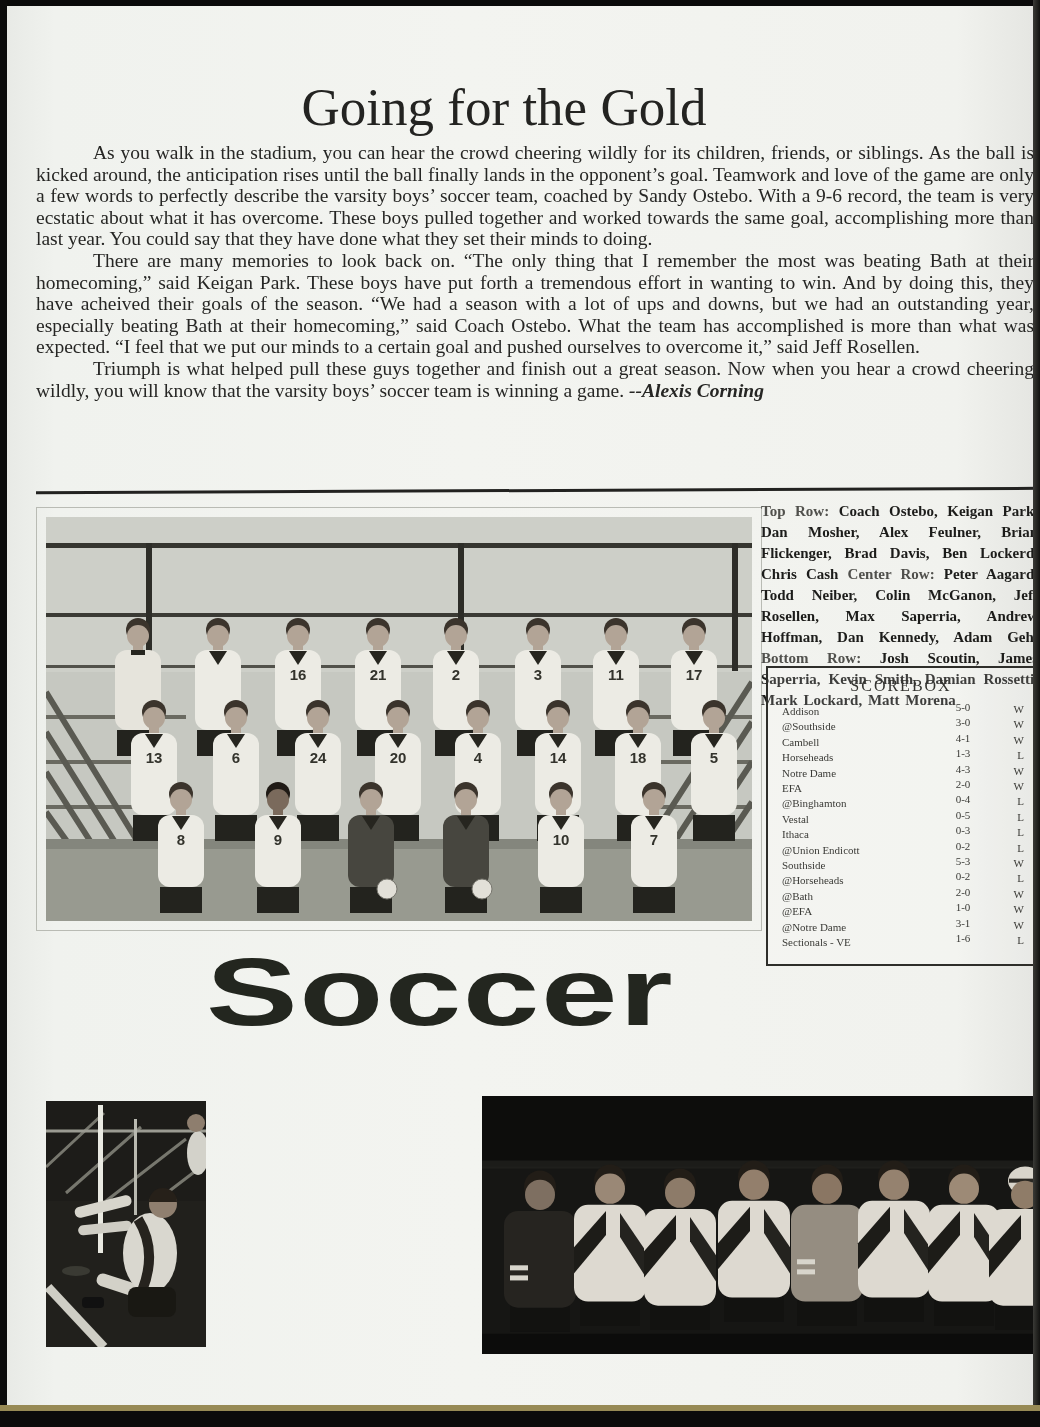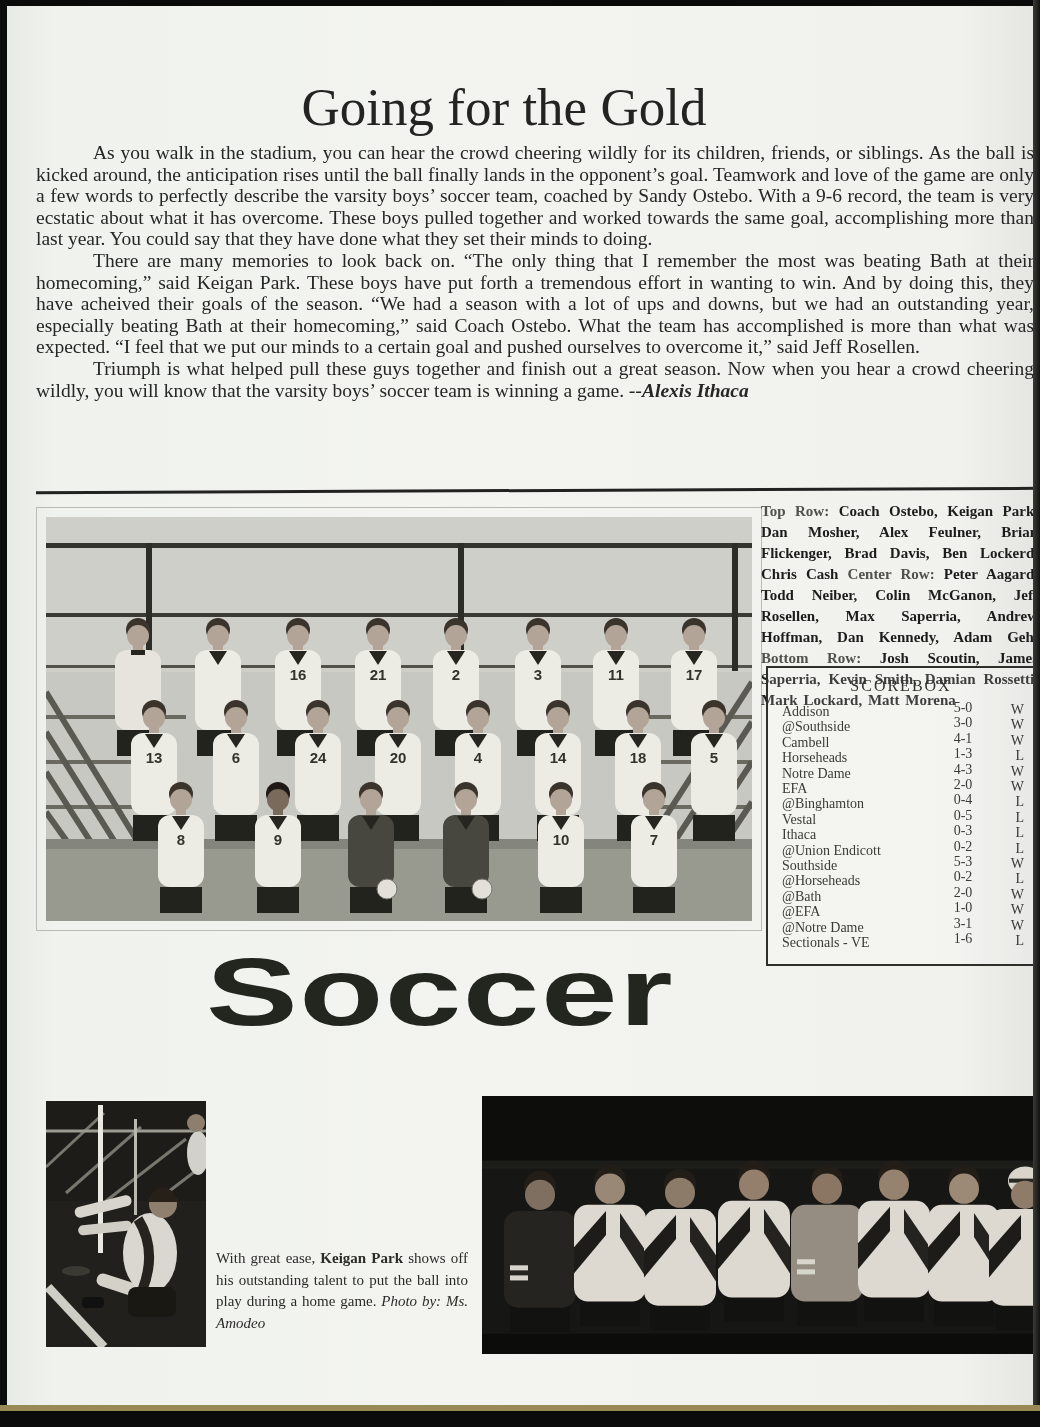--- a/index.html
+++ b/index.html
@@ -31,21 +31,21 @@
     font-size:15px;line-height:21px;font-weight:bold;text-align:justify;color:#1c1c1a;word-spacing:2px;}
   .seg-label{font-weight:bold;color:#50504c;}
   .seg-b{font-weight:bold;}
   .seg-i{font-style:italic;font-weight:normal;}
   .seg-bi{font-style:italic;font-weight:bold;}
 
   .scorebox{position:absolute;left:766px;top:666px;width:270px;height:300px;
     border:2px solid #2e2e2a;box-sizing:border-box;background:rgba(255,255,255,0.15);}
   .scorebox-title{margin-top:9px;text-align:center;font-size:16px;letter-spacing:2px;color:#33332f;}
   .scorebox-rows{margin-top:9px;}
-  .sb-row{display:flex;padding:0 10px 0 14px;font-size:14px;line-height:15.4px;color:#3a3a36;}
+  .sb-row{display:flex;padding:0 10px 0 14px;font-size:11px;line-height:15.4px;color:#3a3a36;}
   .sb-name{width:150px;}
   .sb-score{width:62px;transform:translateY(-4px);text-align:center;}
   .sb-result{flex:1;text-align:right;transform:translateY(-2px);}
 
   .soccer-heading{position:absolute;left:206px;top:940px;
     font-family:"Liberation Sans", sans-serif;font-weight:bold;font-size:97px;line-height:104px;
     color:#23261f;transform:scaleX(1.42);transform-origin:left top;letter-spacing:1px;}
 
   .caption{position:absolute;width:252px;font-size:15px;line-height:21.5px;text-align:justify;color:#2b2b28;}
   .caption-1{left:216px;top:1152px;}
@@ -58,21 +58,21 @@
 
 <div class="page">
   <div class="edge edge-top"></div>
   <div class="edge edge-left"></div>
 
   <h1 class="title">Going for the Gold</h1>
 
   <div class="body-text">
     <p class="para"><span class="seg-n">As you walk in the stadium, you can hear the crowd cheering wildly for its children, friends, or siblings. As the ball is kicked around, the anticipation rises until the ball finally lands in the opponent’s goal. Teamwork and love of the game are only a few words to perfectly describe the varsity boys’ soccer team, coached by Sandy Ostebo. With a 9-6 record, the team is very ecstatic about what it has overcome. These boys pulled together and worked towards the same goal, accomplishing more than last year. You could say that they have done what they set their minds to doing.</span></p>
     <p class="para"><span class="seg-n">There are many memories to look back on. “The only thing that I remember the most was beating Bath at their homecoming,” said Keigan Park. These boys have put forth a tremendous effort in wanting to win. And by doing this, they have acheived their goals of the season. “We had a season with a lot of ups and downs, but we had an outstanding year, especially beating Bath at their homecoming,” said Coach Ostebo. What the team has accomplished is more than what was expected. “I feel that we put our minds to a certain goal and pushed ourselves to overcome it,” said Jeff Rosellen.</span></p>
-    <p class="para"><span class="seg-n">Triumph is what helped pull these guys together and finish out a great season. Now when you hear a crowd cheering wildly, you will know that the varsity boys’ soccer team is winning a game. </span><span class="seg-bi">--Alexis Ithaca</span></p>
+    <p class="para"><span class="seg-n">Triumph is what helped pull these guys together and finish out a great season. Now when you hear a crowd cheering wildly, you will know that the varsity boys’ soccer team is winning a game. </span><span class="seg-bi">--Alexis Corning</span></p>
   </div>
 
   <div class="rule"></div>
 
   <figure class="team-photo">
     <svg viewBox="0 0 706 404" preserveAspectRatio="none">
       <rect width="706" height="404" fill="#c6c8c1"></rect>
       <rect width="706" height="155" fill="#cdcfc8"></rect>
       <rect y="26" width="706" height="5" fill="#35352f"></rect>
       <rect y="96" width="706" height="4" fill="#3b3b35"></rect>
@@ -394,21 +394,20 @@
       <rect x="50" y="178" width="48" height="13" rx="6" fill="#d3d1c8" transform="rotate(18 74 184)"></rect>
       <rect x="36" y="196" width="22" height="11" rx="4" fill="#111111"></rect>
       <ellipse cx="104" cy="152" rx="27" ry="40" fill="#d9d7cf"></ellipse>
       <path d="M92 118 Q112 150 96 190" stroke="#26231e" stroke-width="10" fill="none"></path>
       <rect x="82" y="186" width="48" height="30" rx="8" fill="#191813"></rect>
       <circle cx="117" cy="103" r="14" fill="#8f7f6f"></circle>
       <path d="M103 101 a14 14 0 0 1 28 0 z" fill="#262019"></path>
     </svg>
   </figure>
 
-  <div class="caption caption-2"><span class="seg-n">With great ease, </span><span class="seg-b">Keigan Park</span><span class="seg-n"> shows off his outstanding talent to put the ball into play during a home game. </span><span class="seg-i">Photo by: Ms. Amodeo</span></div>
 
   <figure class="photo-right">
     <svg viewBox="0 0 567 256" preserveAspectRatio="none">
       <rect width="567" height="256" fill="#161614"></rect>
       <rect width="567" height="70" fill="#0d0d0c"></rect>
       <rect y="64" width="567" height="8" fill="#23231f" opacity="0.7"></rect>
       <g id="bench-figures">
           <g>
             <rect x="28" y="198" width="60" height="36" fill="#121210"></rect>
             <rect x="22" y="114" width="72" height="96" rx="14" fill="#262420"></rect>

